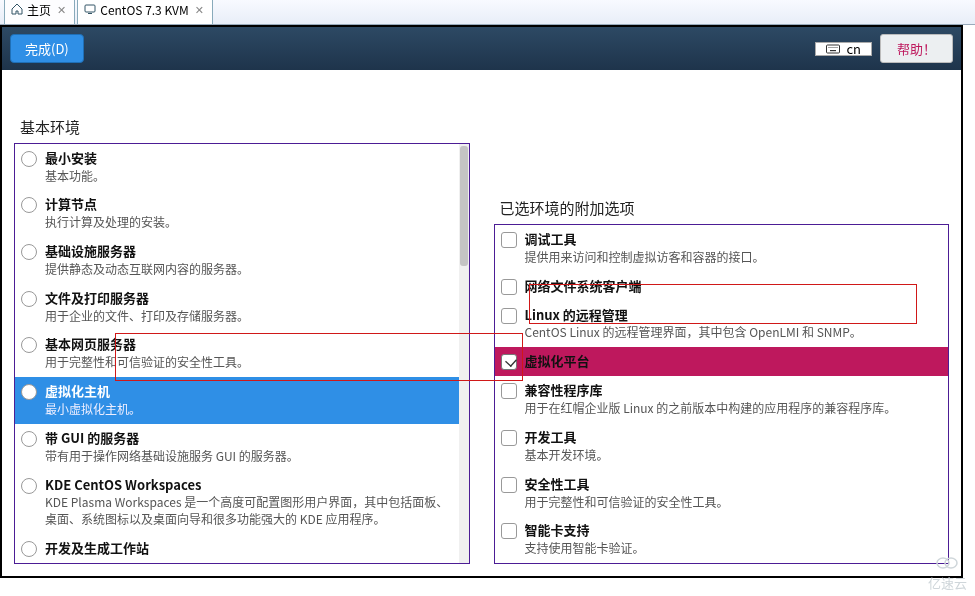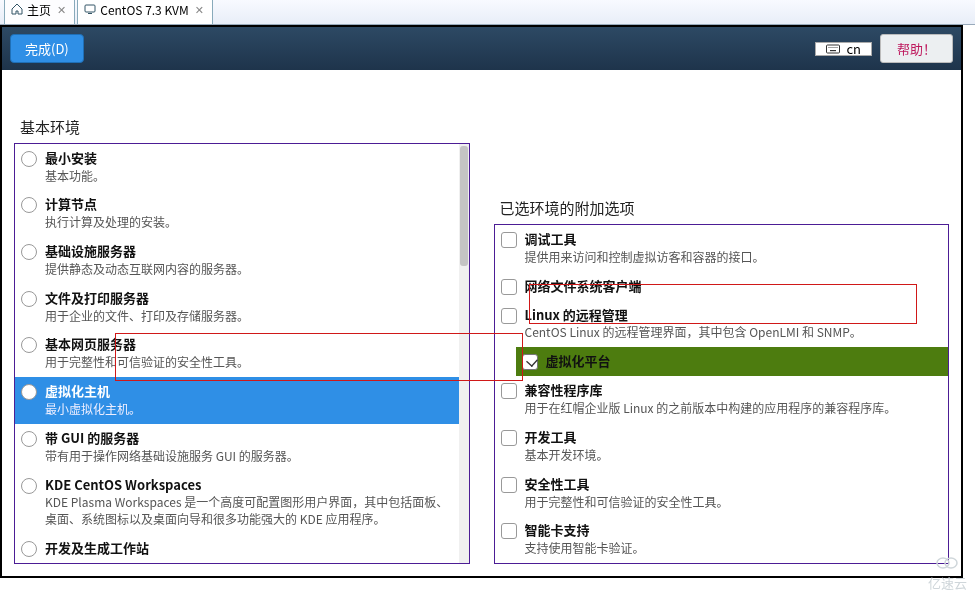--- a/index.html
+++ b/index.html
@@ -176,21 +176,21 @@
               <div class="ttl">网络文件系统客户端</div>
             </div>
           </div>
           <div class="opt">
             <span class="mark chk"></span>
             <div class="txt">
               <div class="ttl">Linux 的远程管理</div>
               <div class="desc">CentOS Linux 的远程管理界面，其中包含 OpenLMI 和 SNMP。</div>
             </div>
           </div>
-          <div class="opt checked" style="background: #4d7c0f; color: rgb(255, 255, 255); margin-left: 21px;">
+          <div class="opt checked" style="background: #be185d; color: rgb(255, 255, 255);">
             <span class="mark chk"></span>
             <div class="txt">
               <div class="ttl">虚拟化平台</div>
             </div>
           </div>
           <div class="opt">
             <span class="mark chk"></span>
             <div class="txt">
               <div class="ttl">兼容性程序库</div>
               <div class="desc">用于在红帽企业版 Linux 的之前版本中构建的应用程序的兼容程序库。</div>

